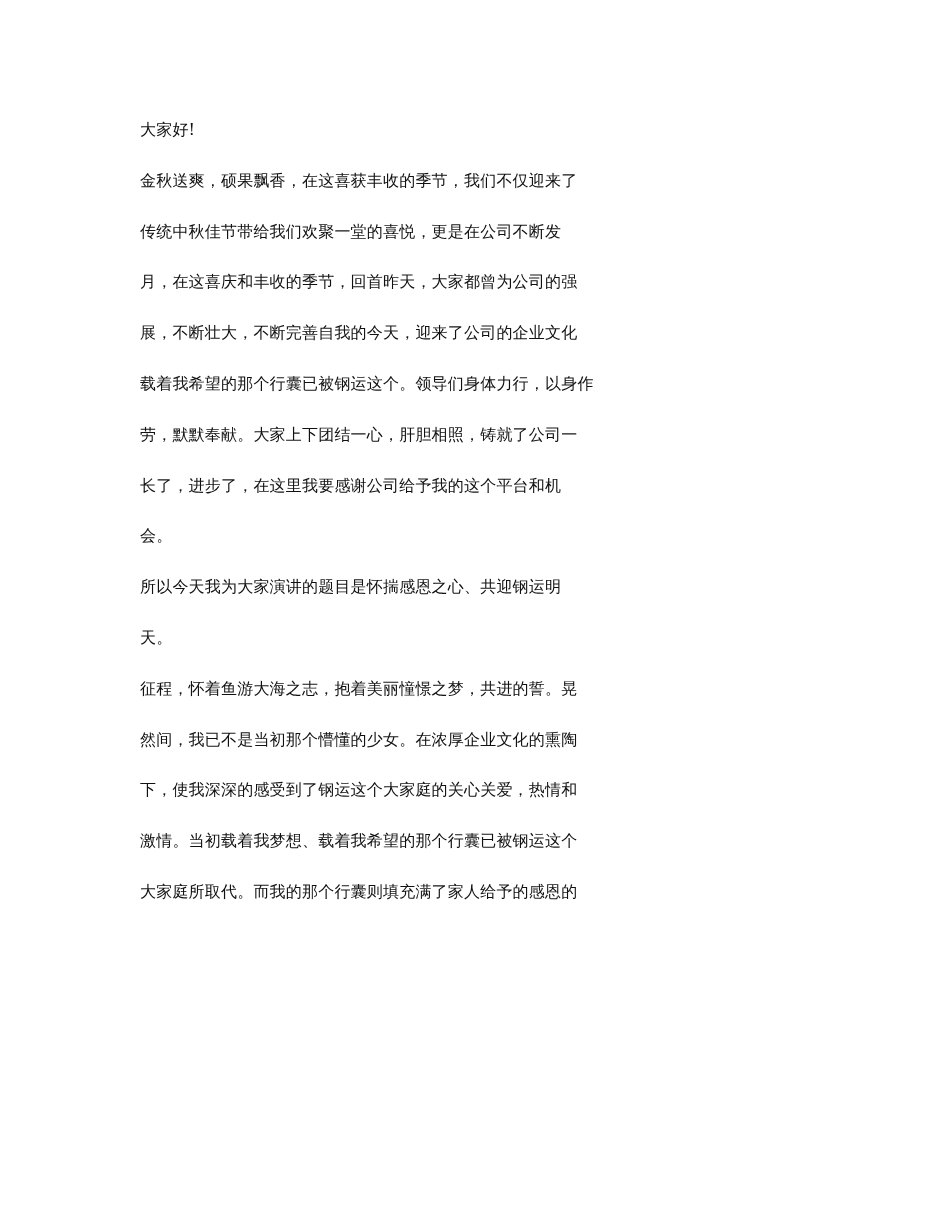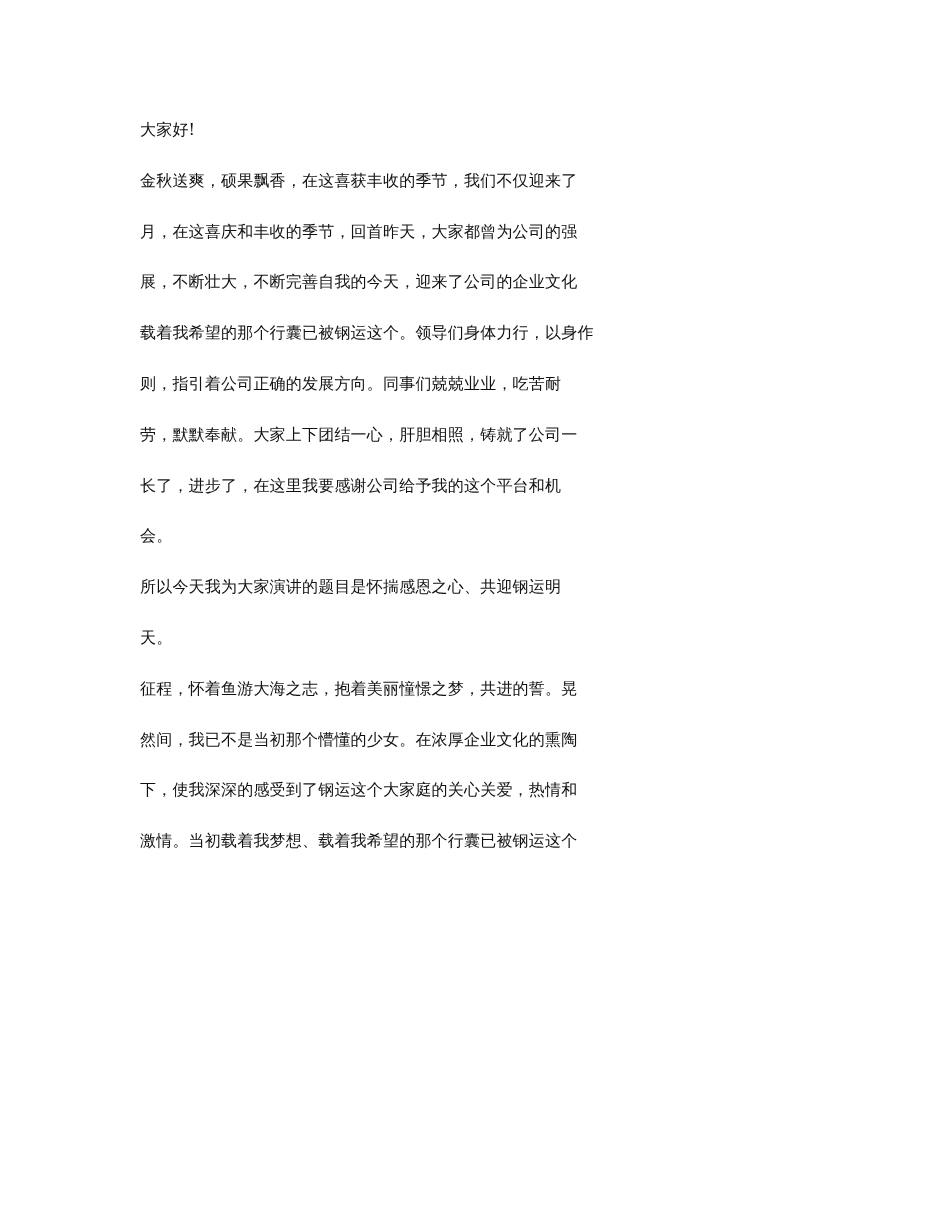--- a/index.html
+++ b/index.html
@@ -37,27 +37,28 @@
       letter-spacing: 0.2px;
     }
   </style>
 </head>
 <body>
 
 <div class="page">
   <div class="text-body">
     <div class="line">大家好!</div>
     <div class="line">金秋送爽，硕果飘香，在这喜获丰收的季节，我们不仅迎来了</div>
+    <div class="line">传统中秋佳节带给我们欢聚一堂的喜悦，更是在公司不断发</div>
     <div class="line">月，在这喜庆和丰收的季节，回首昨天，大家都曾为公司的强</div>
     <div class="line">展，不断壮大，不断完善自我的今天，迎来了公司的企业文化</div>
     <div class="line">载着我希望的那个行囊已被钢运这个。领导们身体力行，以身作</div>
-    <div class="line">则，指引着公司正确的发展方向。同事们兢兢业业，吃苦耐</div>
     <div class="line">劳，默默奉献。大家上下团结一心，肝胆相照，铸就了公司一</div>
     <div class="line">长了，进步了，在这里我要感谢公司给予我的这个平台和机</div>
     <div class="line">会。</div>
     <div class="line">所以今天我为大家演讲的题目是怀揣感恩之心、共迎钢运明</div>
     <div class="line">天。</div>
     <div class="line">征程，怀着鱼游大海之志，抱着美丽憧憬之梦，共进的誓。晃</div>
     <div class="line">然间，我已不是当初那个懵懂的少女。在浓厚企业文化的熏陶</div>
     <div class="line">下，使我深深的感受到了钢运这个大家庭的关心关爱，热情和</div>
     <div class="line">激情。当初载着我梦想、载着我希望的那个行囊已被钢运这个</div>
+    <div class="line">大家庭所取代。而我的那个行囊则填充满了家人给予的感恩的</div>
   </div>
 </div>
 
 </body></html>

